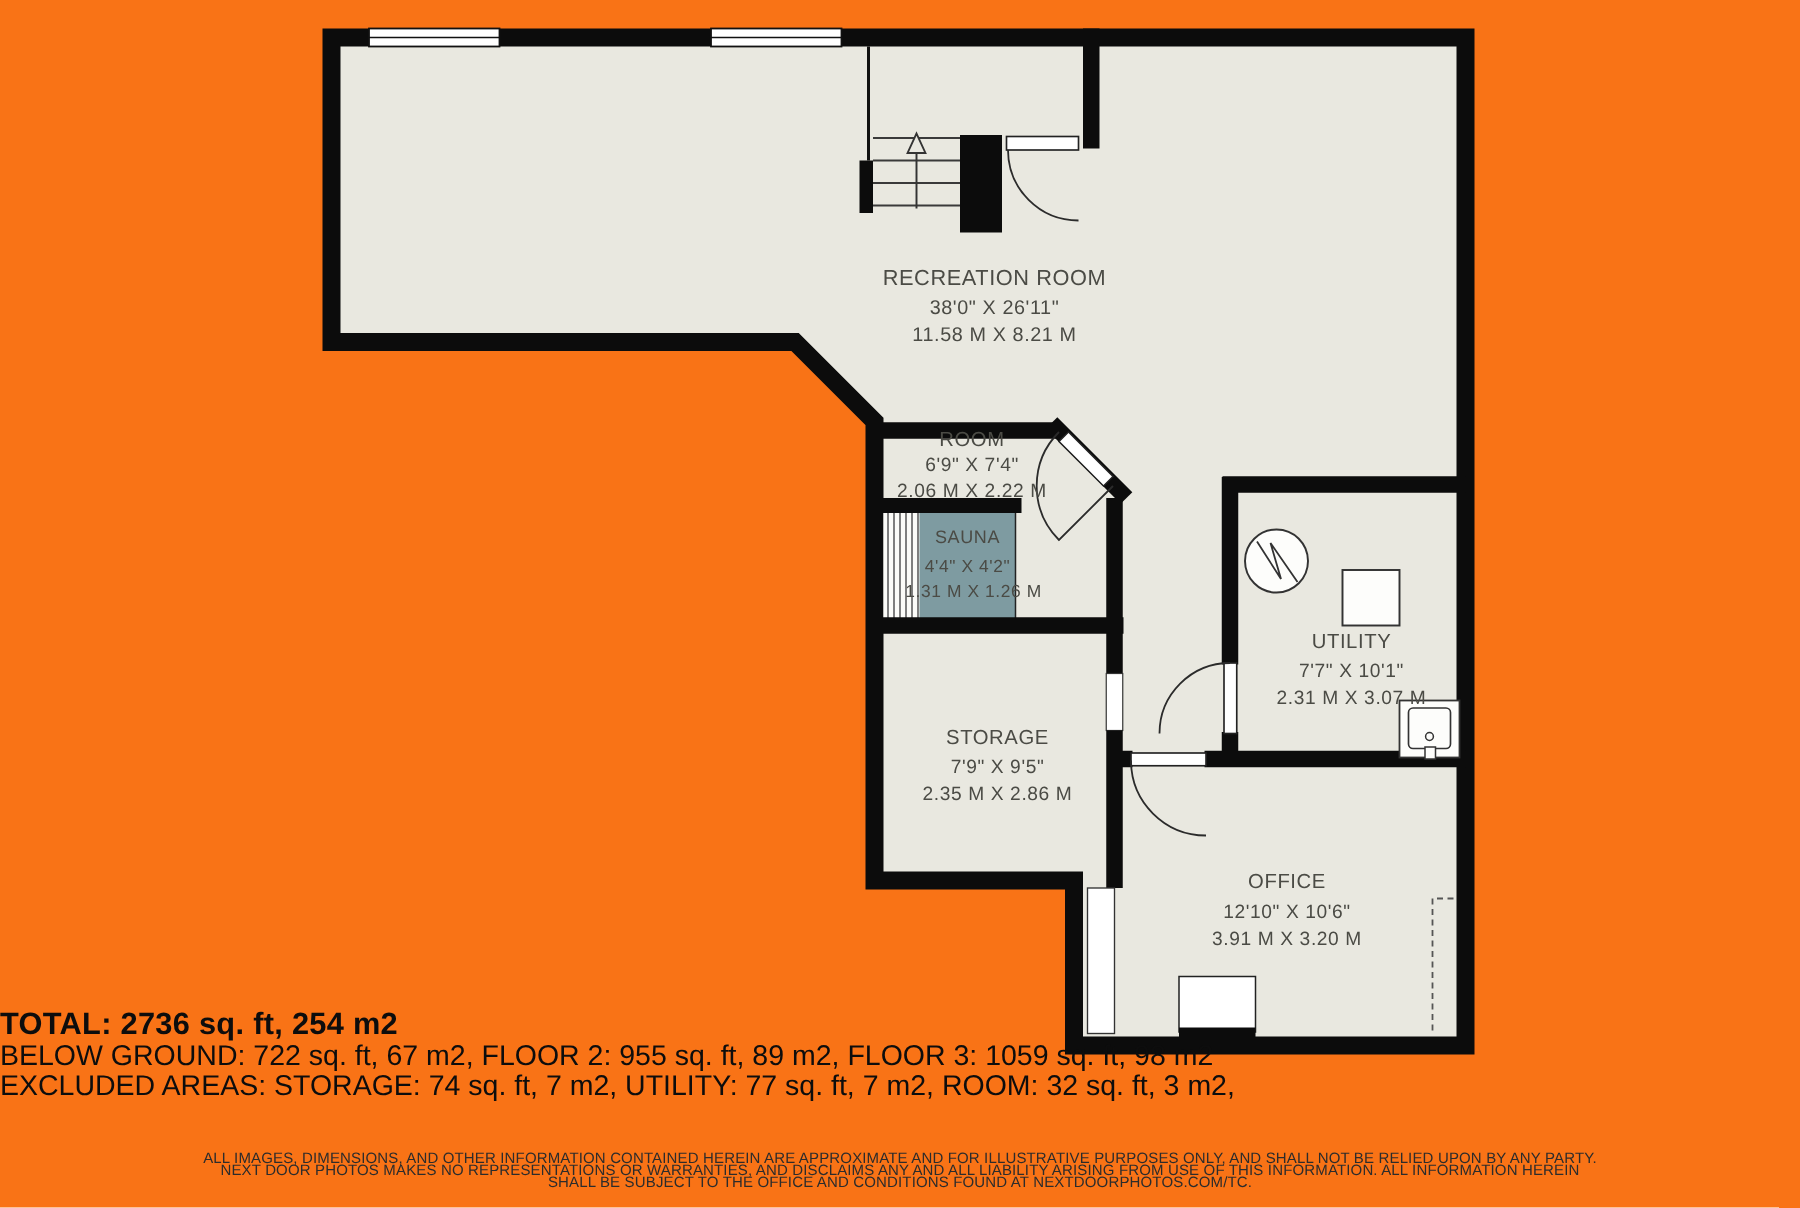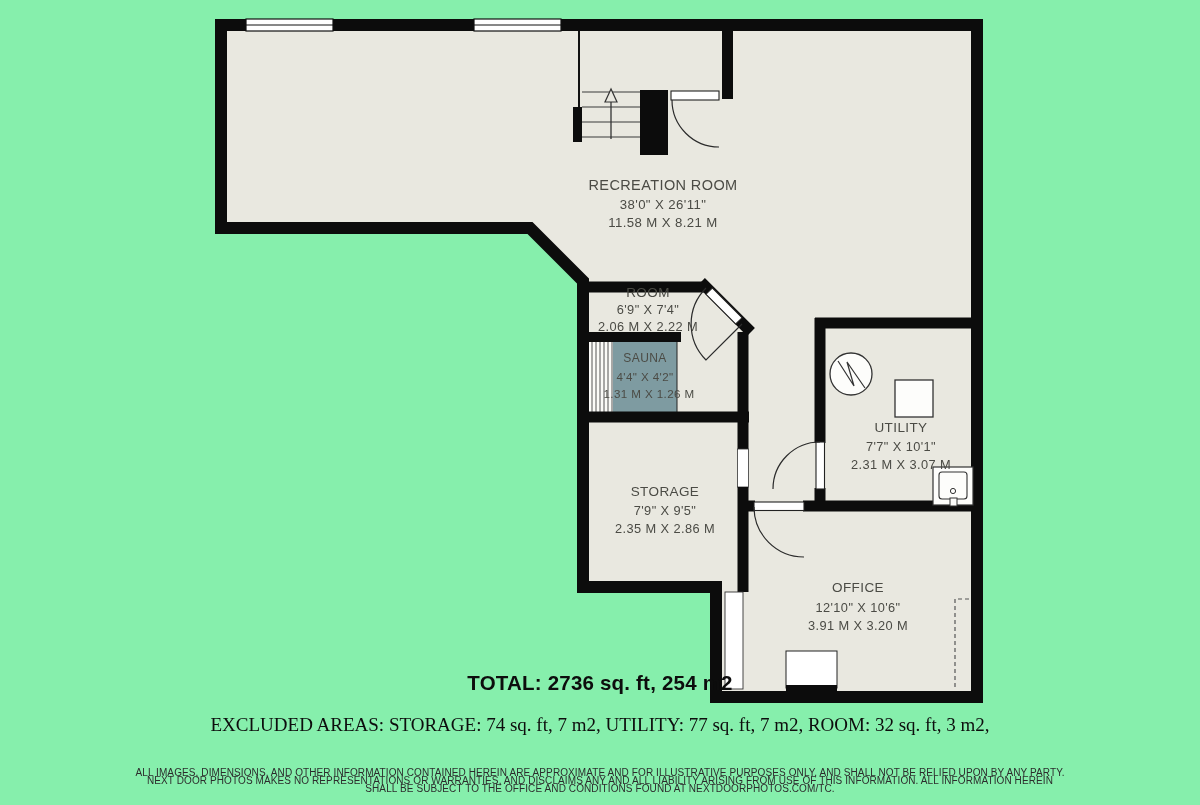--- a/index.html
+++ b/index.html
@@ -1,30 +1,30 @@
 <!DOCTYPE html>
 <html><head>
 <meta charset="utf-8">
 <style>
   html,body{margin:0;padding:0;background:#ffffff;}
-  #stage{position:relative;width:1200px;height:805px;background:#86efac;overflow:hidden;
+  #stage{position:relative;width:1200px;height:805px;background:#f97316;overflow:hidden;
          font-family:"Liberation Sans",sans-serif;}
   #plan-svg{position:absolute;left:0;top:0;z-index:1;}
   #plan-svg text{font-family:"Liberation Sans",sans-serif;fill:#4b4b45;letter-spacing:.4px;}
   .room-name{font-size:13.5px;letter-spacing:1px;}
   .room-dim{font-size:12.8px;}
   .room-name-lg{font-size:14.5px;letter-spacing:1.2px;}
   .room-dim-lg{font-size:13.2px;}
   .room-name-sm{font-size:12px;letter-spacing:.8px;}
   .room-dim-sm{font-size:11.6px;}
-  .summary{position:absolute;left:0;right:0;text-align:center;color:#0d0d0d;z-index:2;
+  .summary{position:absolute;left:0;right:0;text-align:left;color:#0d0d0d;z-index:2;
            white-space:nowrap;}
   .sum-total{top:671px;font-size:20.5px;font-weight:700;letter-spacing:.2px;}
   .sum-line{font-size:19px;}
-  .sum-2{top:694px;} .sum-3{top:714px;font-family:Liberation Serif, serif;} .sum-4{top:734px;} .sum-5{top:794px;margin-top:25px;}
+  .sum-2{top:694px;} .sum-3{top:714px;} .sum-4{top:734px;} .sum-5{top:794px;margin-top:25px;}
   .disclaimer{position:absolute;left:0;right:0;top:769px;text-align:center;z-index:2;
               font-size:10px;line-height:8.2px;color:#2c2c2c;letter-spacing:.1px;}
 </style>
 </head>
 <body>
 
 <div id="stage">
 
   <svg id="plan-svg" width="1200" height="805" viewBox="0 0 1200 805">
 
@@ -130,20 +130,21 @@
       <text class="room-dim" x="901" y="451">7'7" X 10'1"</text>
       <text class="room-dim" x="901" y="469">2.31 M X 3.07 M</text>
 
       <text class="room-name" x="858" y="592">OFFICE</text>
       <text class="room-dim" x="858" y="612">12'10" X 10'6"</text>
       <text class="room-dim" x="858" y="630">3.91 M X 3.20 M</text>
     </g>
   </svg>
 
   <div class="summary sum-total">TOTAL: 2736 sq. ft, 254 m2</div>
+  <div class="summary sum-line sum-2">BELOW GROUND: 722 sq. ft, 67 m2, FLOOR 2: 955 sq. ft, 89 m2, FLOOR 3: 1059 sq. ft, 98 m2</div>
   <div class="summary sum-line sum-3">EXCLUDED AREAS: STORAGE: 74 sq. ft, 7 m2, UTILITY: 77 sq. ft, 7 m2, ROOM: 32 sq. ft, 3 m2,</div>
   <div class="summary sum-line sum-5">WALLS: 242 sq. ft, 24 m2</div>
 
   <div class="disclaimer">
     <div>ALL IMAGES, DIMENSIONS, AND OTHER INFORMATION CONTAINED HEREIN ARE APPROXIMATE AND FOR ILLUSTRATIVE PURPOSES ONLY, AND SHALL NOT BE RELIED UPON BY ANY PARTY.</div>
     <div>NEXT DOOR PHOTOS MAKES NO REPRESENTATIONS OR WARRANTIES, AND DISCLAIMS ANY AND ALL LIABILITY ARISING FROM USE OF THIS INFORMATION. ALL INFORMATION HEREIN</div>
     <div>SHALL BE SUBJECT TO THE OFFICE AND CONDITIONS FOUND AT NEXTDOORPHOTOS.COM/TC.</div>
   </div>
 
 </div>

